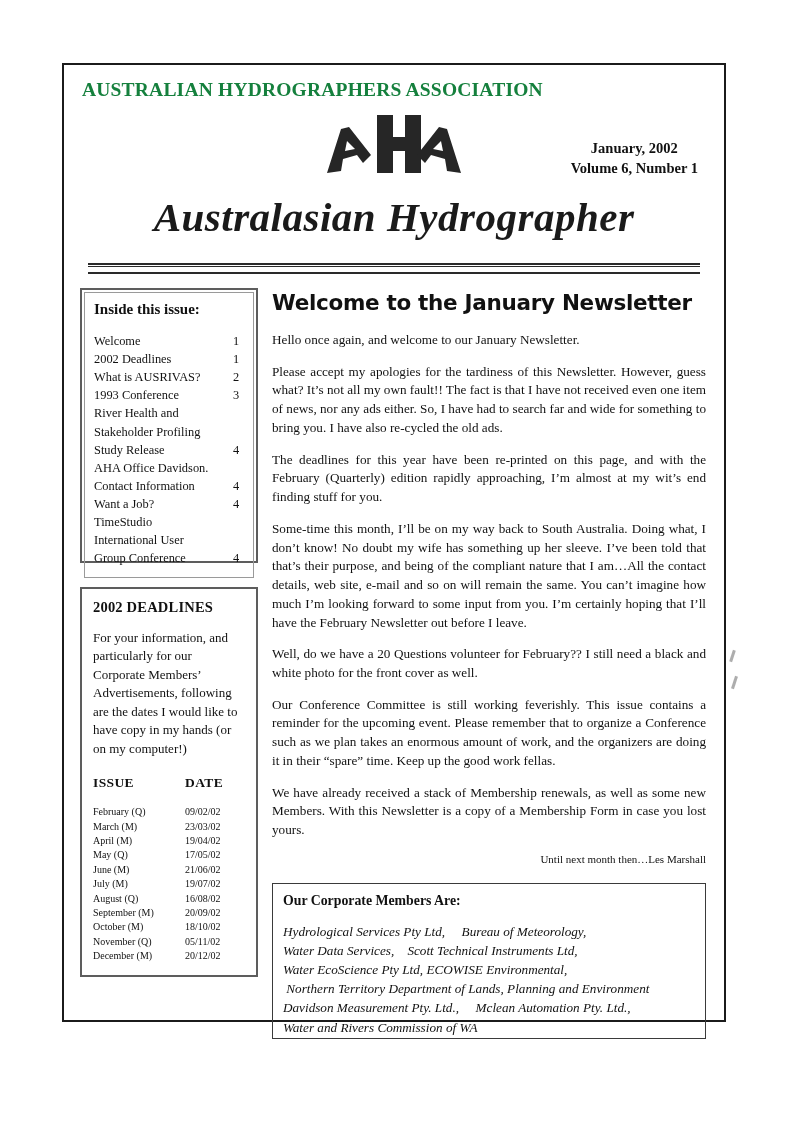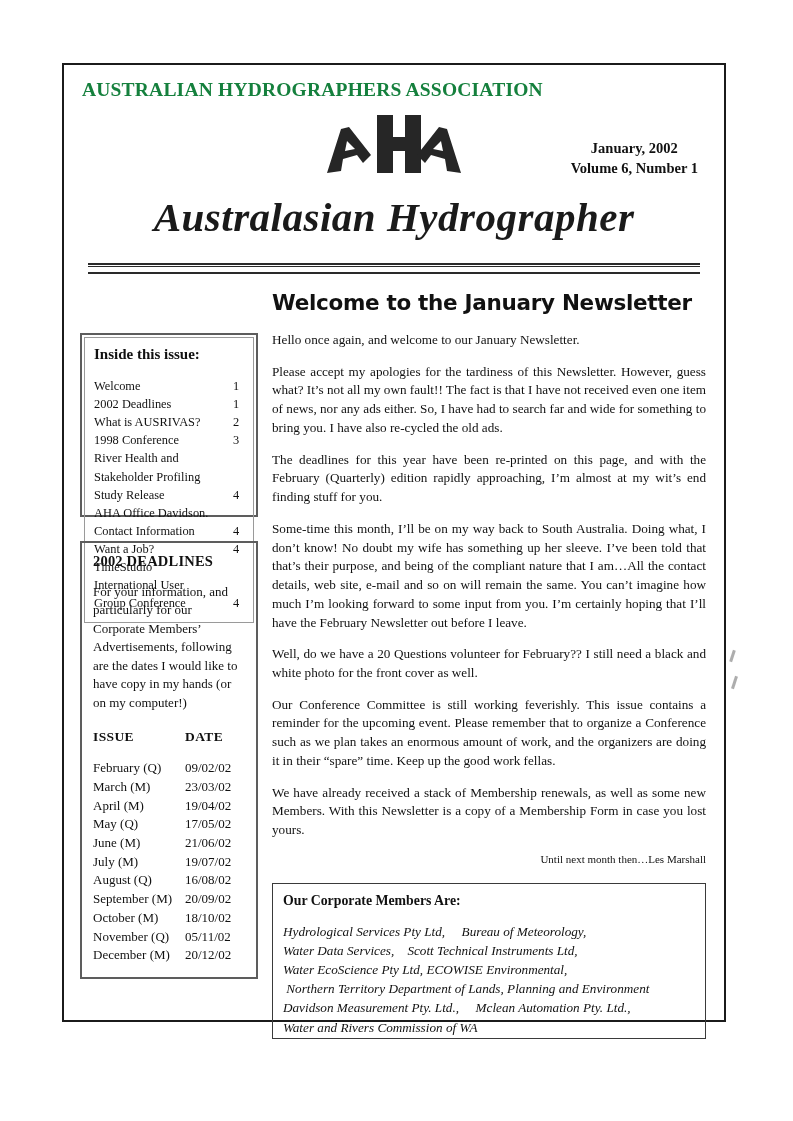--- a/index.html
+++ b/index.html
@@ -137,21 +137,21 @@
     line-height: 1.46;
   }
   .toc-row {
     display: flex;
     justify-content: space-between;
     align-items: baseline;
   }
   .toc-label { white-space: nowrap; }
   .toc-page { width: 16px; text-align: center; }
 
-  .inside-box { height: 184px; margin-top: 45px; }
+  .inside-box { height: 275px; }
 
   
   .deadlines-box {
     margin-top: 24px;
     padding: 10px 11px 12px 11px;
     border: 2px solid #5d5d5d;
     box-sizing: border-box;
   }
   .deadlines-title {
     font-weight: bold;
@@ -165,21 +165,21 @@
     margin-bottom: 17px;
   }
   .dl-head {
     display: flex;
     font-weight: bold;
     font-size: 13.5px;
     letter-spacing: 0.4px;
     margin-bottom: 14px;
   }
   .dl-head .c1 { width: 92px; }
-  .dl-rows { font-size: 13px; line-height: 1.44; }
+  .dl-rows { font-size: 10px; line-height: 1.44; }
   .dl-row { display: flex; }
   .dl-row .c1 { width: 92px; white-space: nowrap; }
   .dl-row .c2 { white-space: nowrap; }
 
   
   .article-head {
     font-family: "DejaVu Sans", sans-serif;
     font-weight: bold;
     font-size: 21.5px;
     letter-spacing: -0.3px;
@@ -275,21 +275,21 @@
               </div>
               <div class="toc-row">
                 <span class="toc-label">2002 Deadlines</span>
                 <span class="toc-page">1</span>
               </div>
               <div class="toc-row">
                 <span class="toc-label">What is AUSRIVAS?</span>
                 <span class="toc-page">2</span>
               </div>
               <div class="toc-row">
-                <span class="toc-label">1998 Conference</span>
+                <span class="toc-label">1993 Conference</span>
                 <span class="toc-page">3</span>
               </div>
               <div class="toc-row">
                 <span class="toc-label">River Health and</span>
                 <span class="toc-page"></span>
               </div>
               <div class="toc-row">
                 <span class="toc-label">Stakeholder Profiling</span>
                 <span class="toc-page"></span>
               </div>

